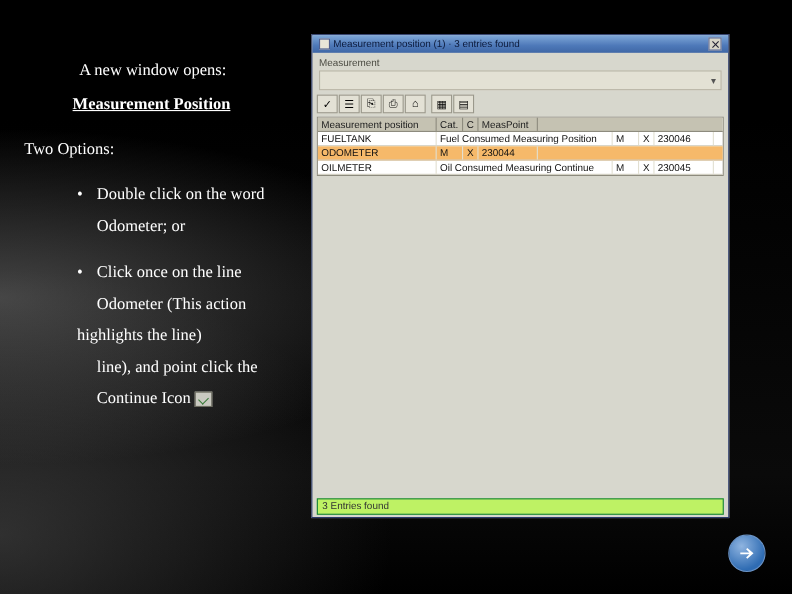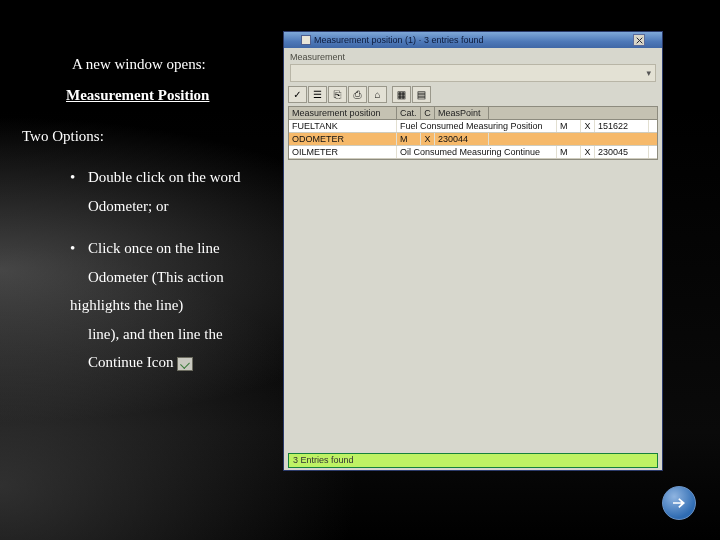--- a/index.html
+++ b/index.html
@@ -14,21 +14,21 @@
   .left .two{font-size:15px;margin-bottom:18px}
   .left ul{list-style:none;margin-left:48px}
   .left li{font-size:15px;line-height:1.9}
   .left li .bullet{display:inline-block;width:18px}
   .left li .line2{margin-left:18px}
   .left .paren{font-size:15px}
   .left .cont-icon{display:inline-block;width:16px;height:14px;background:#c9c9c0;border:1px solid #6b6b5f;vertical-align:middle;position:relative}
   .left .cont-icon::after{content:"";position:absolute;left:3px;top:3px;width:7px;height:5px;border:1px solid #3a7a3a;border-top:0;border-right:0;transform:rotate(-45deg)}
   
   .win{position:absolute;left:283px;top:31px;width:380px;height:440px;background:#d7d7cd;border:1px solid #2b3a6a;font-family:Arial,Helvetica,sans-serif}
-  .titlebar{height:16px;background:linear-gradient(#7fa8d8,#4d78b8 60%,#3f67a6);display:flex;align-items:center;padding:0 17px;font-size:9px;color:#0c1a3b}
+  .titlebar{height:16px;background:linear-gradient(#7fa8d8,#4d78b8 60%,#3f67a6);display:flex;align-items:center;padding:0 6px;font-size:9px;color:#0c1a3b}
   .titlebar .t-icon{width:10px;height:10px;background:#e8e5d8;border:1px solid #4f5f8f;margin-right:3px}
   .titlebar .t-txt{flex:1;white-space:nowrap;overflow:hidden}
   .titlebar .t-close{width:12px;height:12px;background:#d9d6c8;border:1px solid #5b6b9a;margin-left:3px;display:flex;align-items:center;justify-content:center}
   .titlebar .t-close svg{width:7px;height:7px}
   .restrict{padding:4px 6px 0 6px}
   .restrict .lab{font-size:9px;color:#4b4b42}
   .restrict-box{margin:2px 6px 4px 6px;height:18px;border:1px solid #b8b5a6;background:#e3e1d4;display:flex;align-items:center;padding:0 4px}
   .restrict-box .dd{margin-left:auto;font-size:9px;color:#555}
   .tbar{margin:0 4px 3px 4px;display:flex;gap:1px}
   .tbar .btn,.tbar .grp{height:17px;background:#e3e1d5;border:1px solid #9a988b;display:flex;align-items:center;justify-content:center;font-size:10px}
@@ -55,21 +55,21 @@
   <div class="title">Measurement Position</div>
   <div class="two">Two Options:</div>
   <ul>
     <li>
       <span class="bullet">•</span><span>Double click on the word</span><br>
       <span class="line2">Odometer; or</span>
     </li>
     <li style="margin-top:14px">
       <span class="bullet">•</span><span>Click once on the line</span><br>
       <span class="line2"><span>Odometer </span><span class="paren">(This action highlights the line)</span></span><br>
-      <span class="line2"><span class="paren">line)</span><span>, and then line the</span></span><br>
+      <span class="line2"><span class="paren">line)</span><span>, and point click the</span></span><br>
       <span class="line2"><span>Continue Icon </span><span class="cont-icon"></span></span>
     </li>
   </ul>
 </div>
 
 <div class="win">
   <div class="titlebar">
     <span class="t-icon"></span>
     <span class="t-txt">Measurement position (1) · 3 entries found</span>
     <span class="t-close">
@@ -101,21 +101,21 @@
       <div class="c c-cat">Cat.</div>
       <div class="c c-cc">C</div>
       <div class="c c-meas">MeasPoint</div>
     </div>
     <div id="rows">
         <div class="row">
           <div class="c c-mp">FUELTANK</div>
           <div class="c c-desc">Fuel Consumed Measuring Position</div>
           <div class="c c-cat">M</div>
           <div class="c c-cc">X</div>
-          <div class="c c-meas">151622</div>
+          <div class="c c-meas">230046</div>
         </div>
         <div class="row sel">
           <div class="c c-mp">ODOMETER</div>
           <div class="c c-cat">M</div>
           <div class="c c-cc">X</div>
           <div class="c c-meas">230044</div>
         </div>
         <div class="row">
           <div class="c c-mp">OILMETER</div>
           <div class="c c-desc">Oil Consumed Measuring Continue</div>

